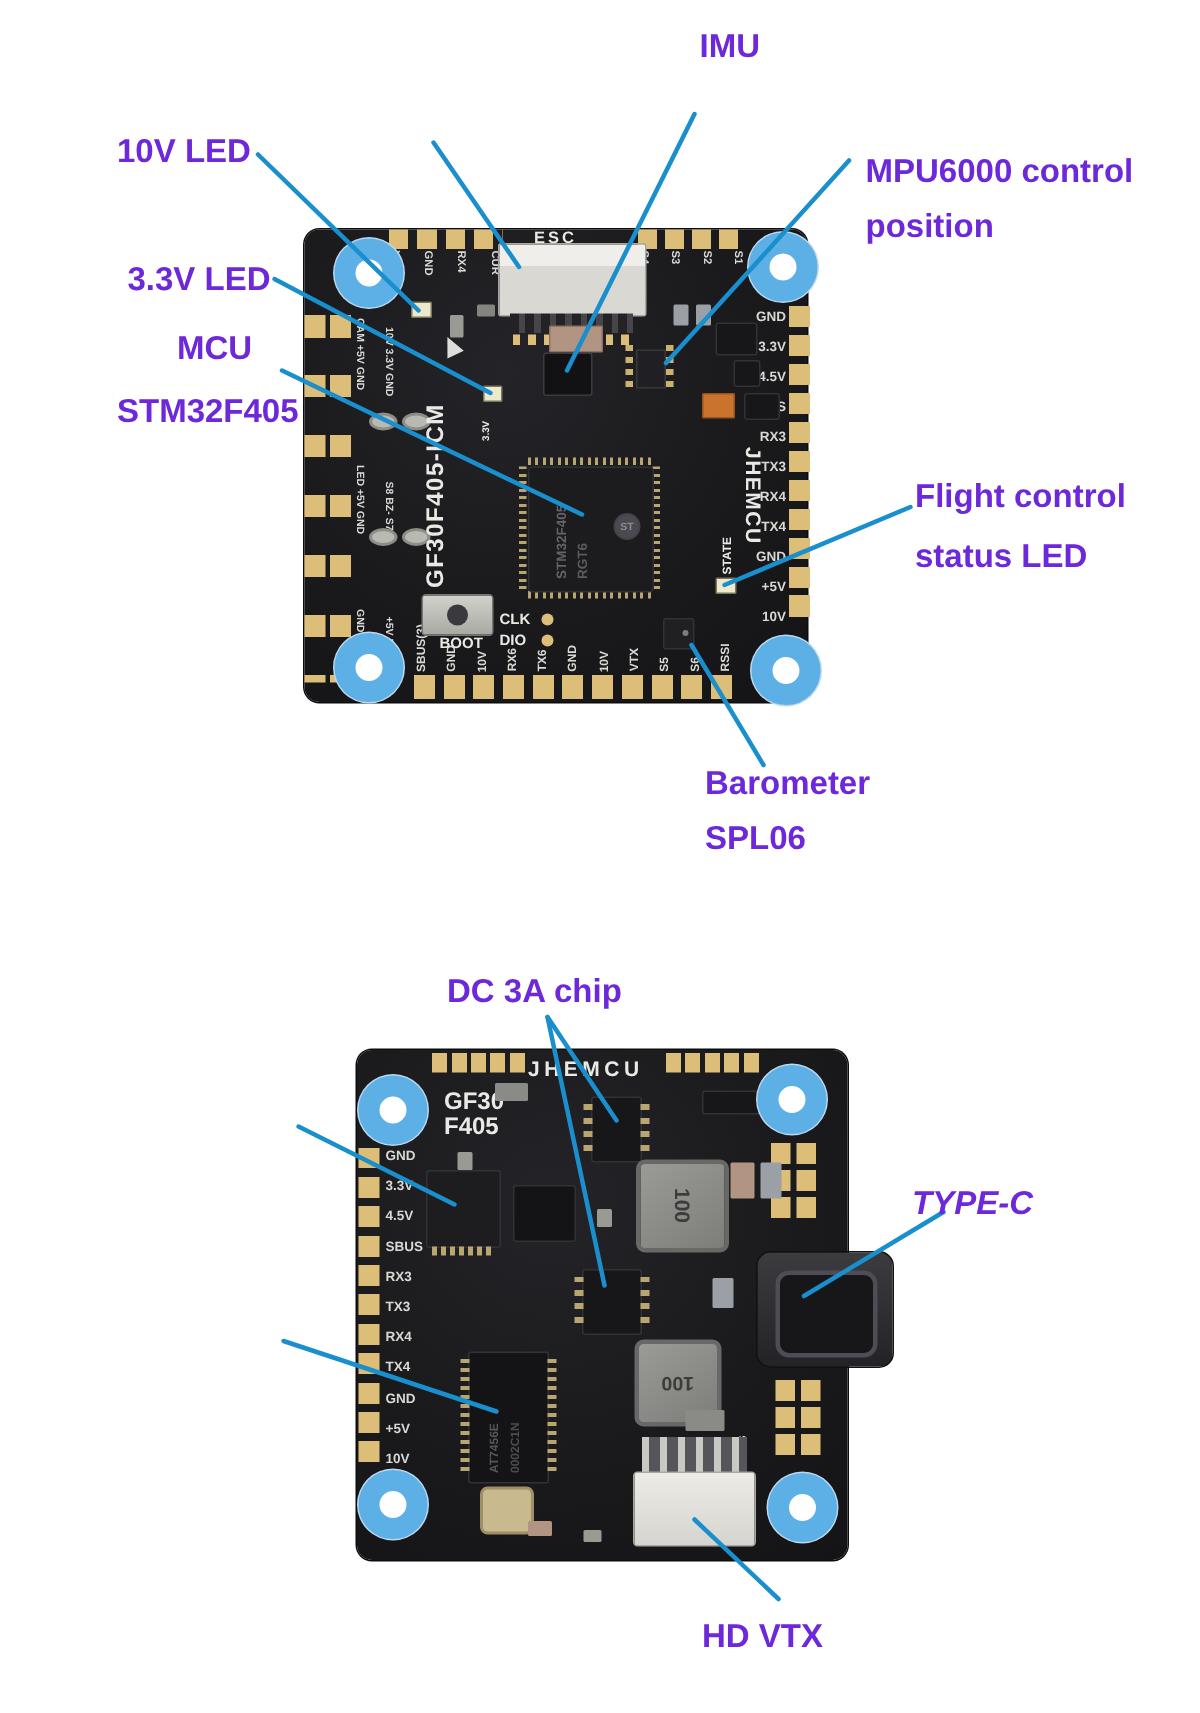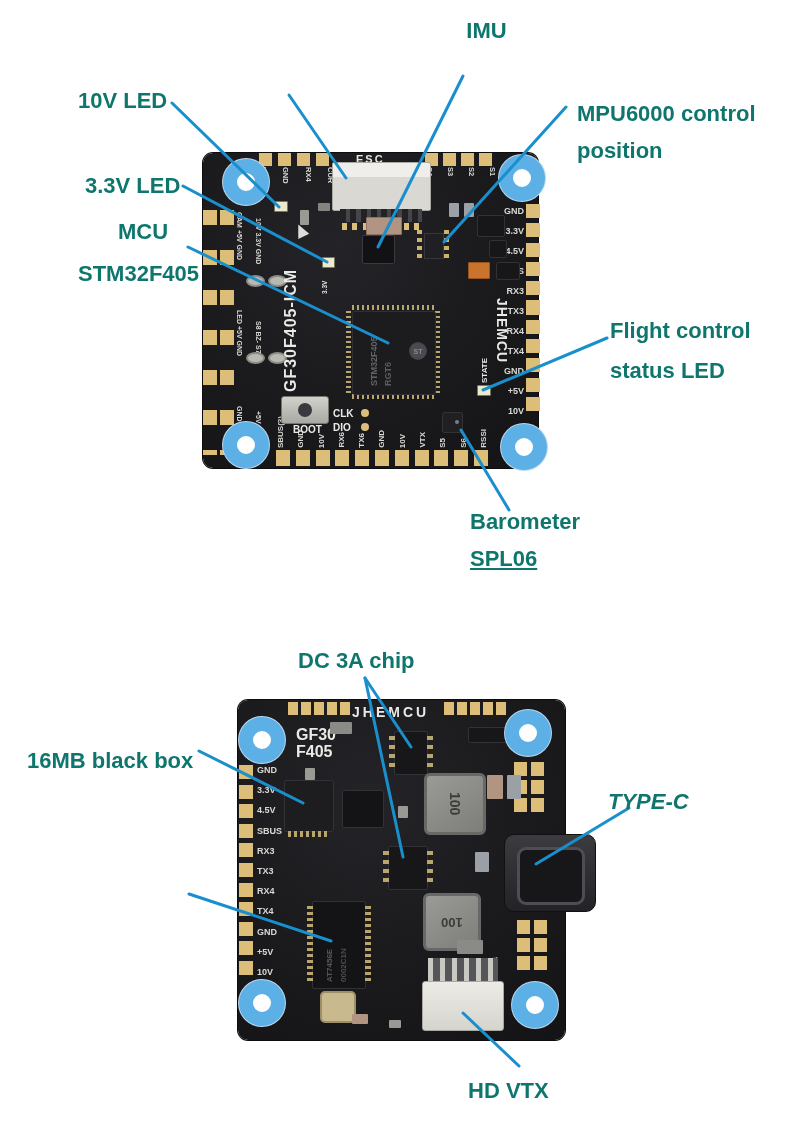--- a/index.html
+++ b/index.html
@@ -12,21 +12,21 @@
   .padsH{position:absolute;}
   .padsV{position:absolute;}
   .pinrowH{position:absolute;display:flex;justify-content:space-between;}
   .pincol{position:absolute;display:flex;flex-direction:column;justify-content:space-between;}
   .pin{color:#d8d8d4;font-weight:700;white-space:nowrap;}
   .vup{writing-mode:vertical-rl;text-orientation:mixed;transform:rotate(180deg);}
   .vdown{writing-mode:vertical-rl;text-orientation:mixed;}
   .silk{position:absolute;color:#e9e9e6;font-weight:700;white-space:nowrap;}
   .cap{position:absolute;border-radius:1px;}
   .chip{position:absolute;background:#17171a;border:1px solid #313136;border-radius:2px;}
-  .ann{position:absolute;color:#0f766e;font-weight:700;font-size:22px;white-space:nowrap;z-index:6;}
+  .ann{position:absolute;color:#6d28d9;font-weight:700;font-size:22px;white-space:nowrap;z-index:6;}
   .leaders{position:absolute;left:0;top:0;z-index:5;}
   .led{position:absolute;background:#efe9cb;border:1px solid #77775f;border-radius:1px;}
   .oval{position:absolute;width:15px;height:8px;background:#b9b9b3;border:2px solid #8d8d85;border-radius:50%;}
 </style>
 </head>
 <body>
 
 <div class="stage">
 
   <div class="board" style="left:203px;top:153px;width:335px;height:315px;">
@@ -270,19 +270,18 @@
   <div class="ann" style="left:78px;top:88px;">10V LED</div>
   <div class="ann" style="left:413px;top:18px;width:147px;text-align:center;">IMU</div>
   <div class="ann" style="left:577px;top:101px;">MPU6000 control</div>
   <div class="ann" style="left:577px;top:138px;">position</div>
   <div class="ann" style="left:85px;top:173px;">3.3V LED</div>
   <div class="ann" style="left:118px;top:219px;">MCU</div>
   <div class="ann" style="left:78px;top:261px;">STM32F405</div>
   <div class="ann" style="left:610px;top:318px;">Flight control</div>
   <div class="ann" style="left:610px;top:358px;">status LED</div>
   <div class="ann" style="left:470px;top:509px;">Barometer</div>
-  <div class="ann" style="left:470px;top:546px;text-decoration:underline;">SPL06</div>
+  <div class="ann" style="left:470px;top:546px;">SPL06</div>
   <div class="ann" style="left:298px;top:648px;">DC 3A chip</div>
-  <div class="ann" style="left:27px;top:748px;">16MB black box</div>
   <div class="ann" style="left:608px;top:789px;font-style:italic;">TYPE-C</div>
   <div class="ann" style="left:468px;top:1078px;">HD VTX</div>
 
 </div>
 
 </body></html>

